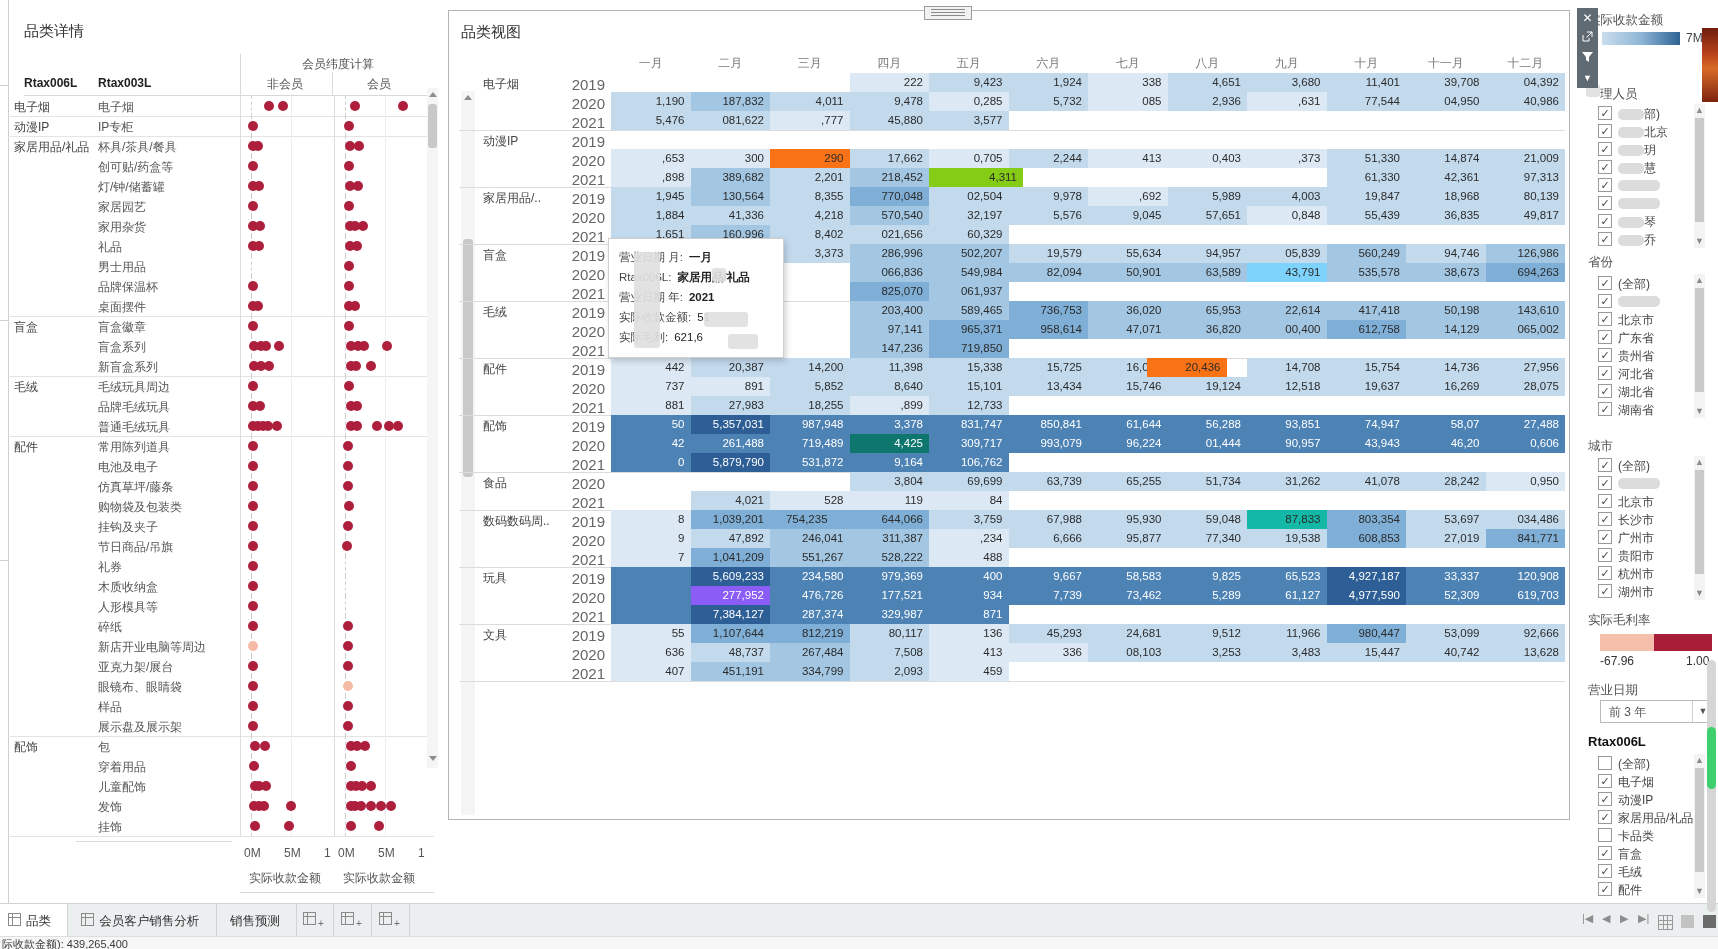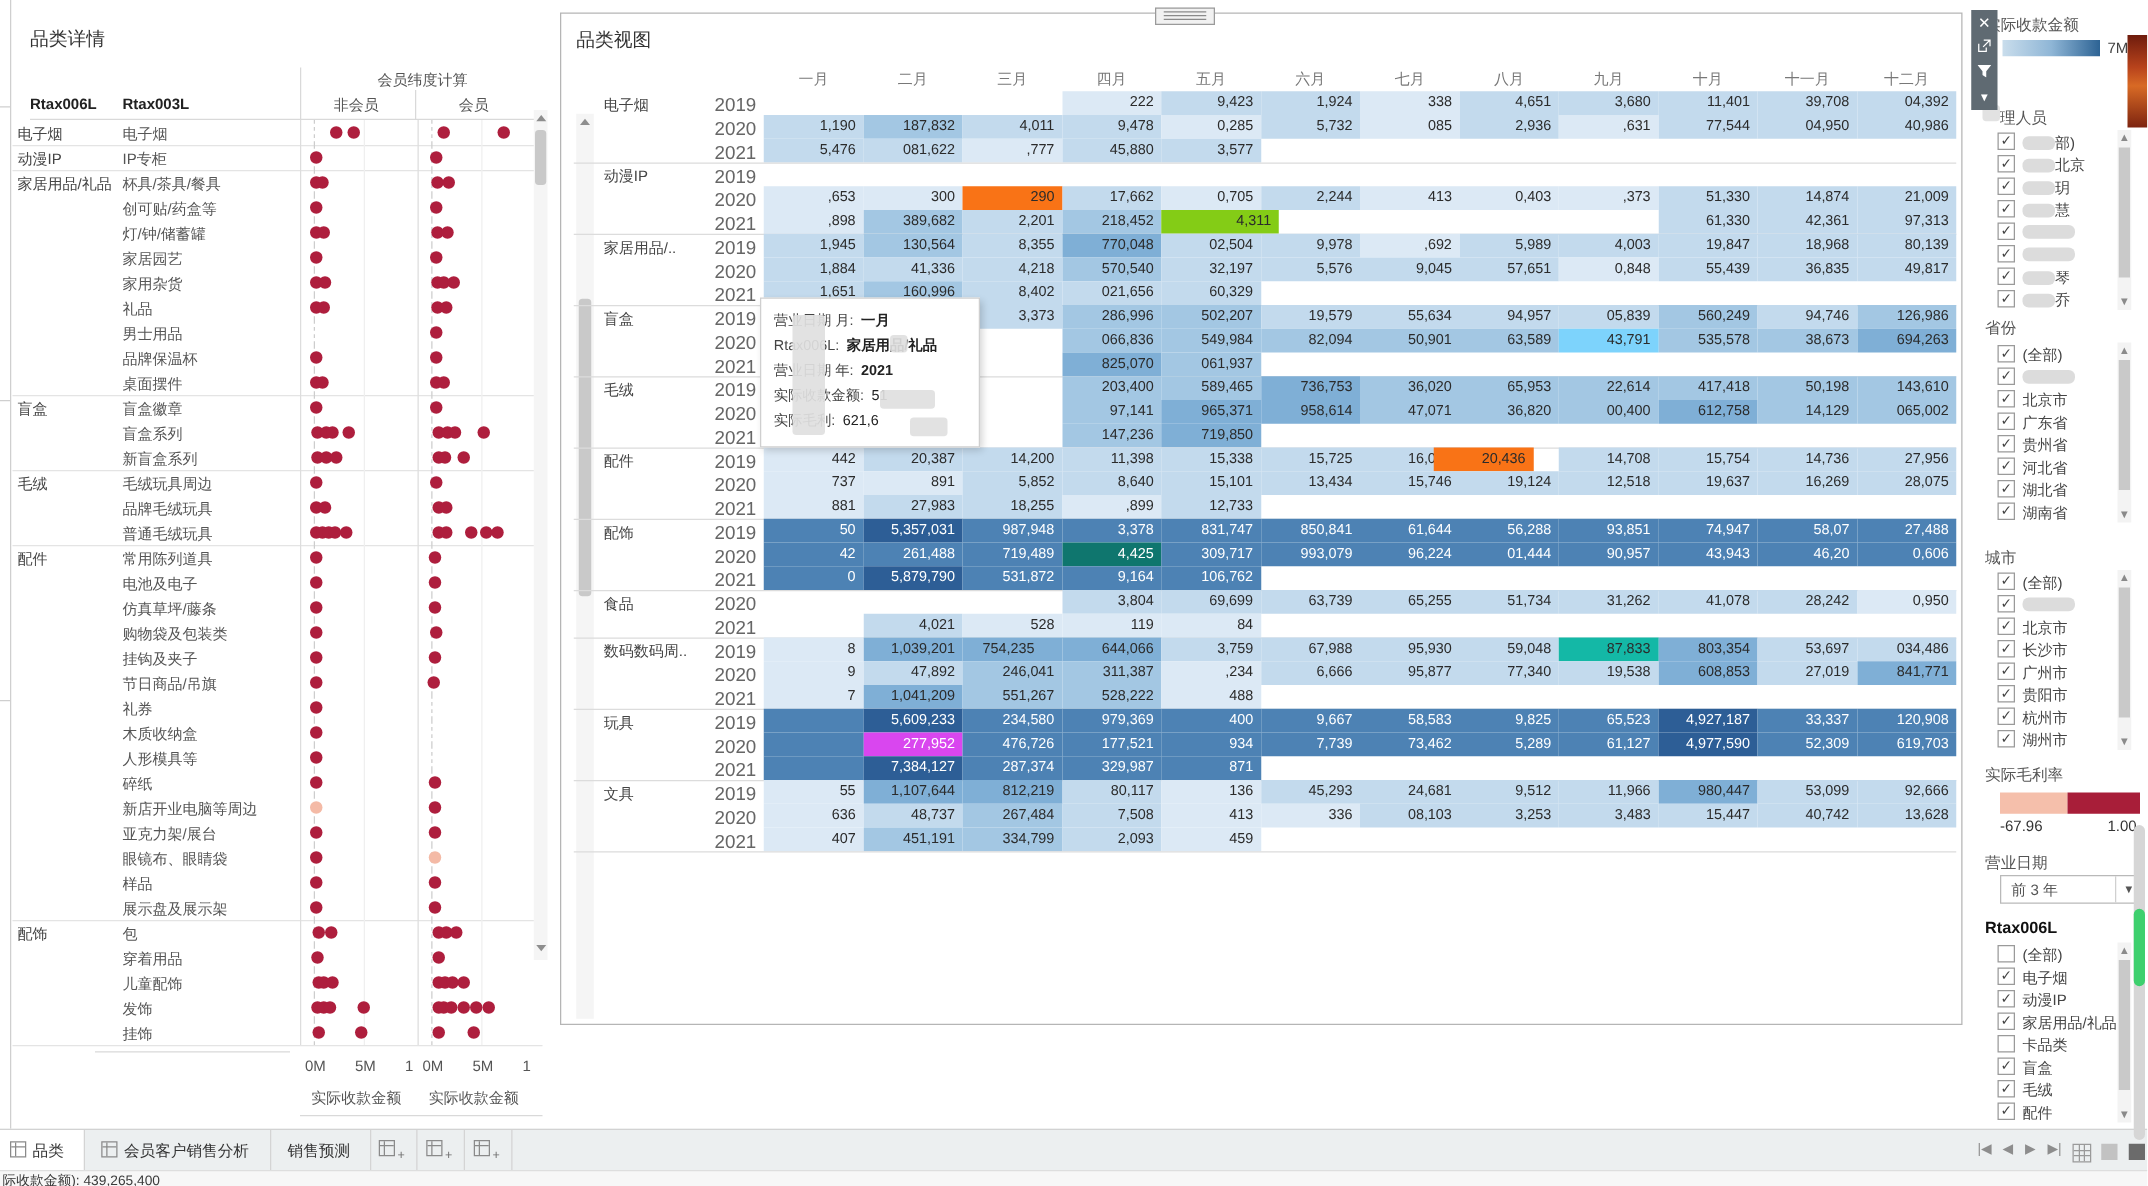--- a/index.html
+++ b/index.html
@@ -1108,21 +1108,21 @@
           <div class="rt-cell wh" style="left:629px;width:79.5px;background:#4d82b4;">58,583</div>
           <div class="rt-cell wh" style="left:708.5px;width:79.5px;background:#4d82b4;">9,825</div>
           <div class="rt-cell wh" style="left:788px;width:79.5px;background:#4d82b4;">65,523</div>
           <div class="rt-cell wh" style="left:867.5px;width:79.5px;background:#2d5e96;">4,927,187</div>
           <div class="rt-cell wh" style="left:947px;width:79.5px;background:#4d82b4;">33,337</div>
           <div class="rt-cell wh" style="left:1026.5px;width:79.5px;background:#4d82b4;">120,908</div>
         </div>
         <div class="rt-row" style="top:531px">
           <div class="rt-year">2020</div>
           <div class="rt-cell wh" style="left:152px;width:79.5px;background:#4d82b4;"></div>
-          <div class="rt-cell wh" style="left:231.5px;width:79.5px;background:#d946ef;">277,952</div>
+          <div class="rt-cell wh" style="left:231.5px;width:79.5px;background:#8b5cf6;">277,952</div>
           <div class="rt-cell wh" style="left:311px;width:79.5px;background:#4d82b4;">476,726</div>
           <div class="rt-cell wh" style="left:390.5px;width:79.5px;background:#4d82b4;">177,521</div>
           <div class="rt-cell wh" style="left:470px;width:79.5px;background:#4d82b4;">934</div>
           <div class="rt-cell wh" style="left:549.5px;width:79.5px;background:#4d82b4;">7,739</div>
           <div class="rt-cell wh" style="left:629px;width:79.5px;background:#4d82b4;">73,462</div>
           <div class="rt-cell wh" style="left:708.5px;width:79.5px;background:#4d82b4;">5,289</div>
           <div class="rt-cell wh" style="left:788px;width:79.5px;background:#4d82b4;">61,127</div>
           <div class="rt-cell wh" style="left:867.5px;width:79.5px;background:#2d5e96;">4,977,590</div>
           <div class="rt-cell wh" style="left:947px;width:79.5px;background:#4d82b4;">52,309</div>
           <div class="rt-cell wh" style="left:1026.5px;width:79.5px;background:#4d82b4;">619,703</div>

